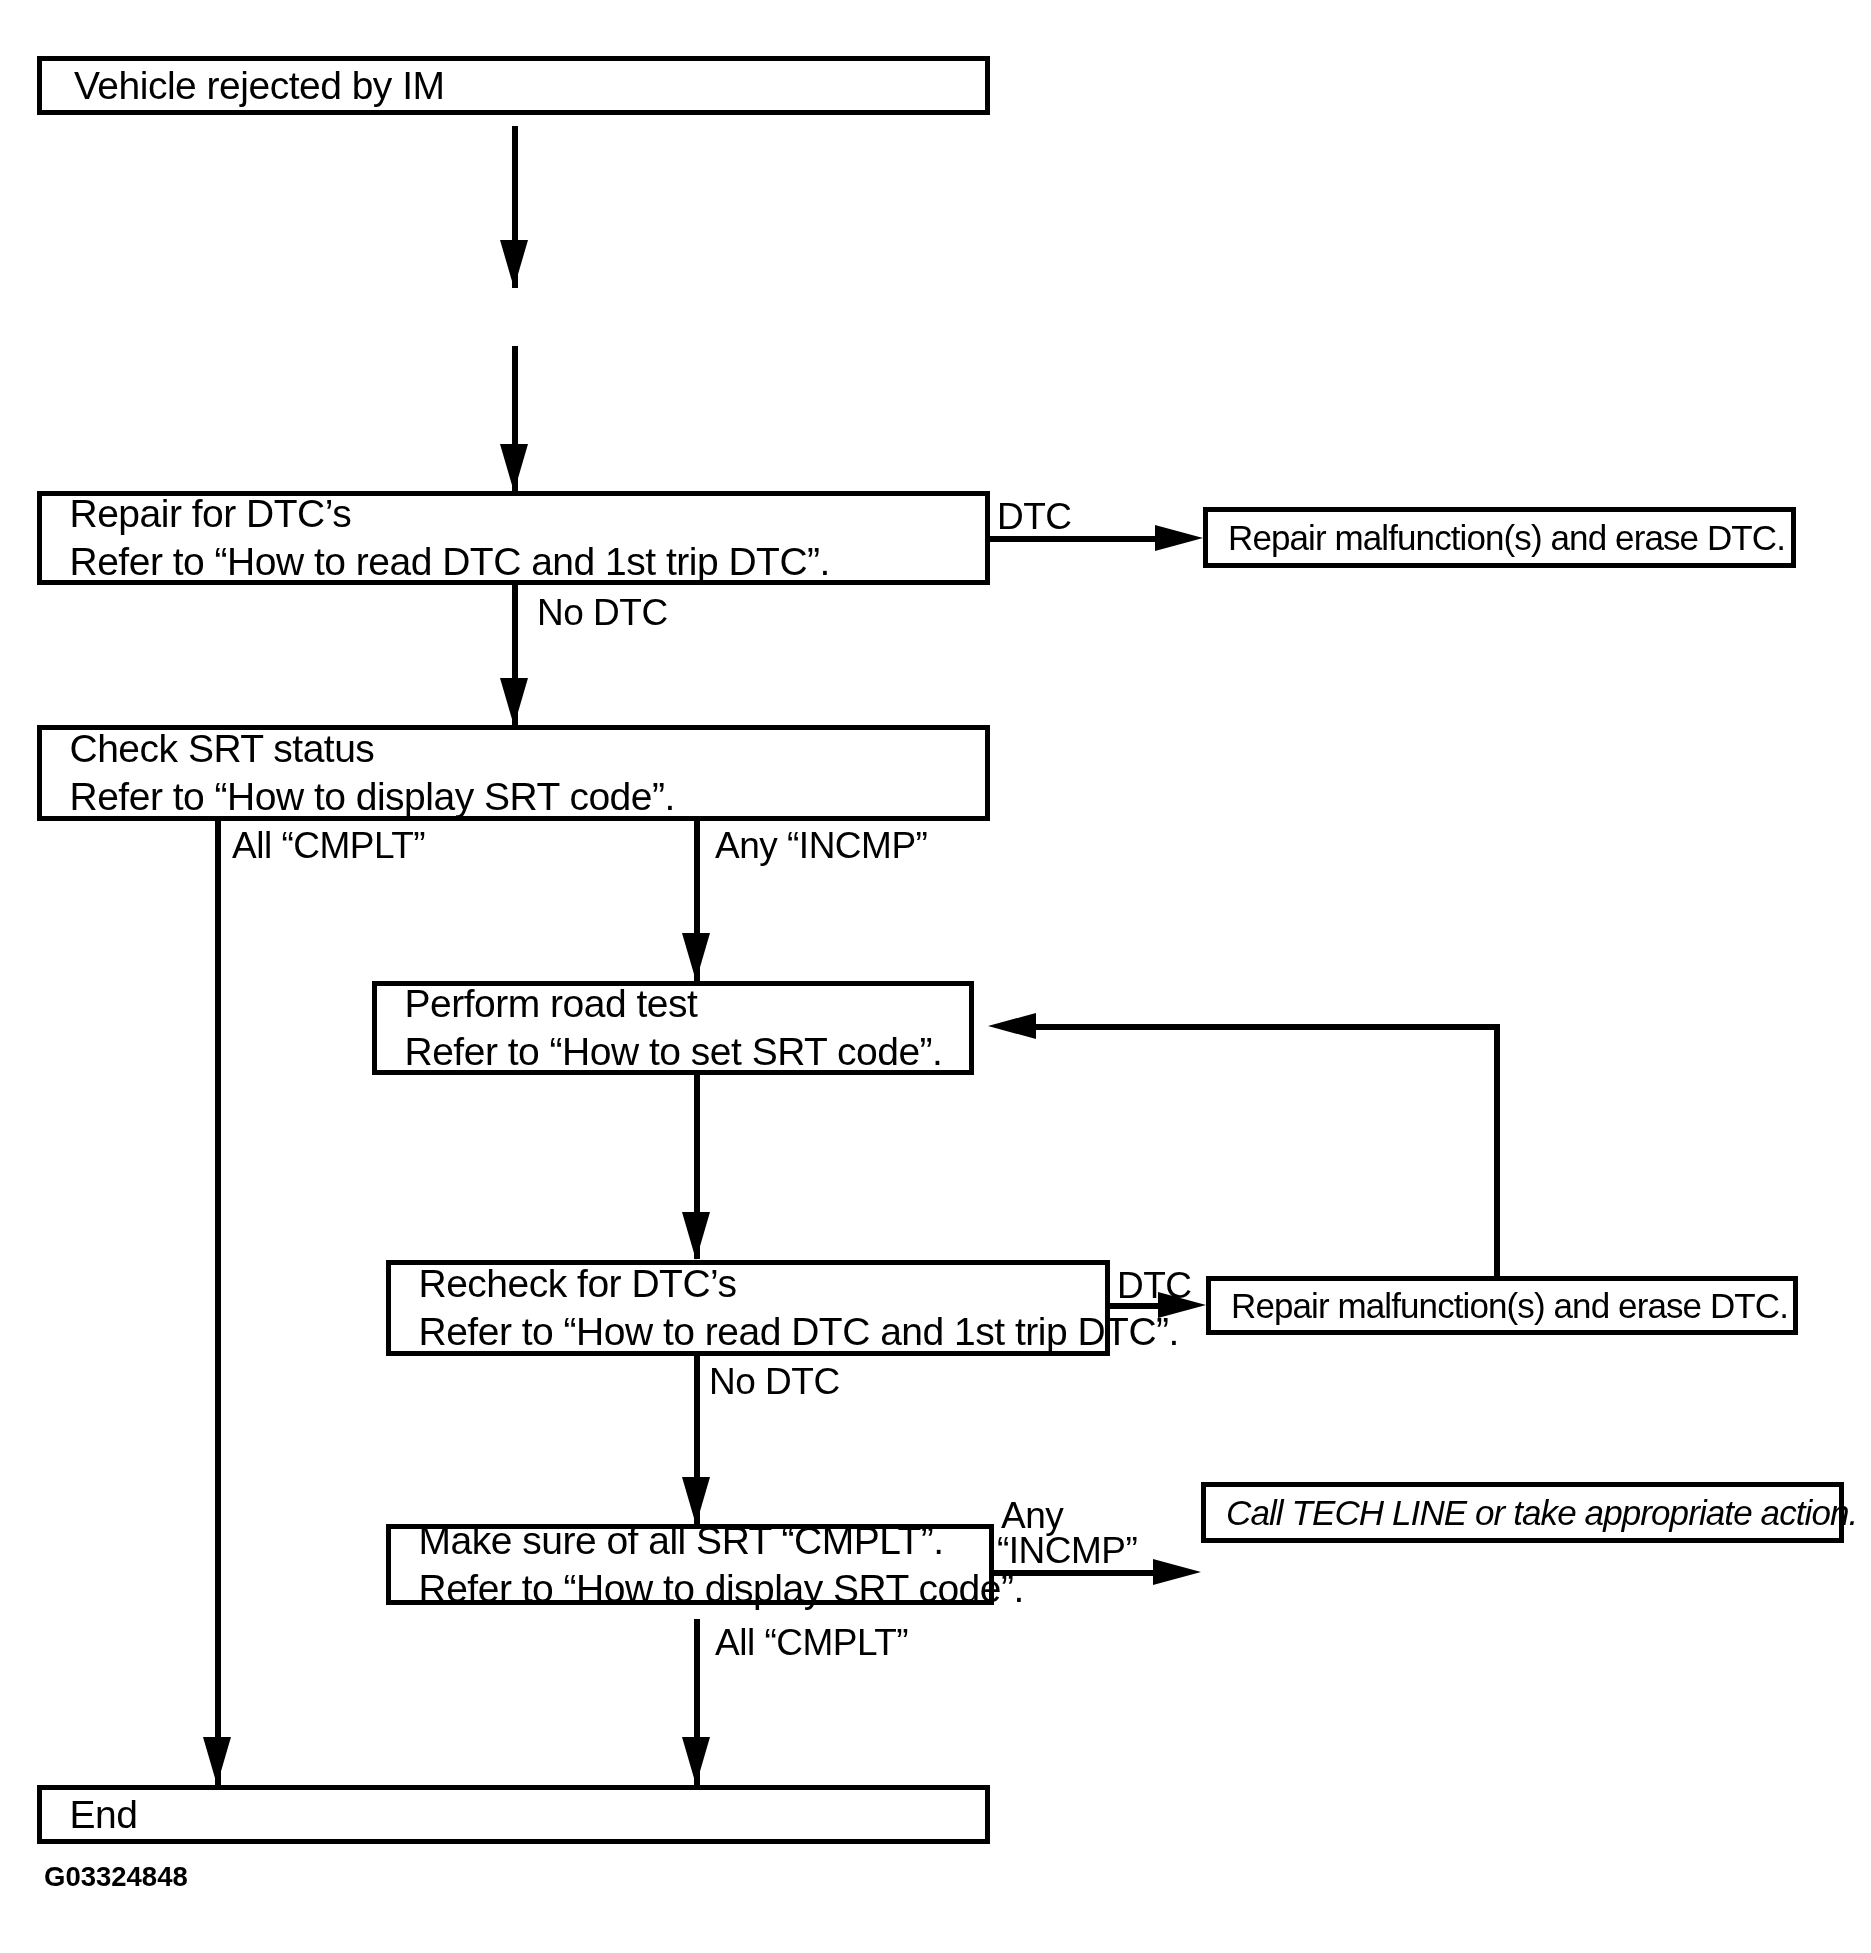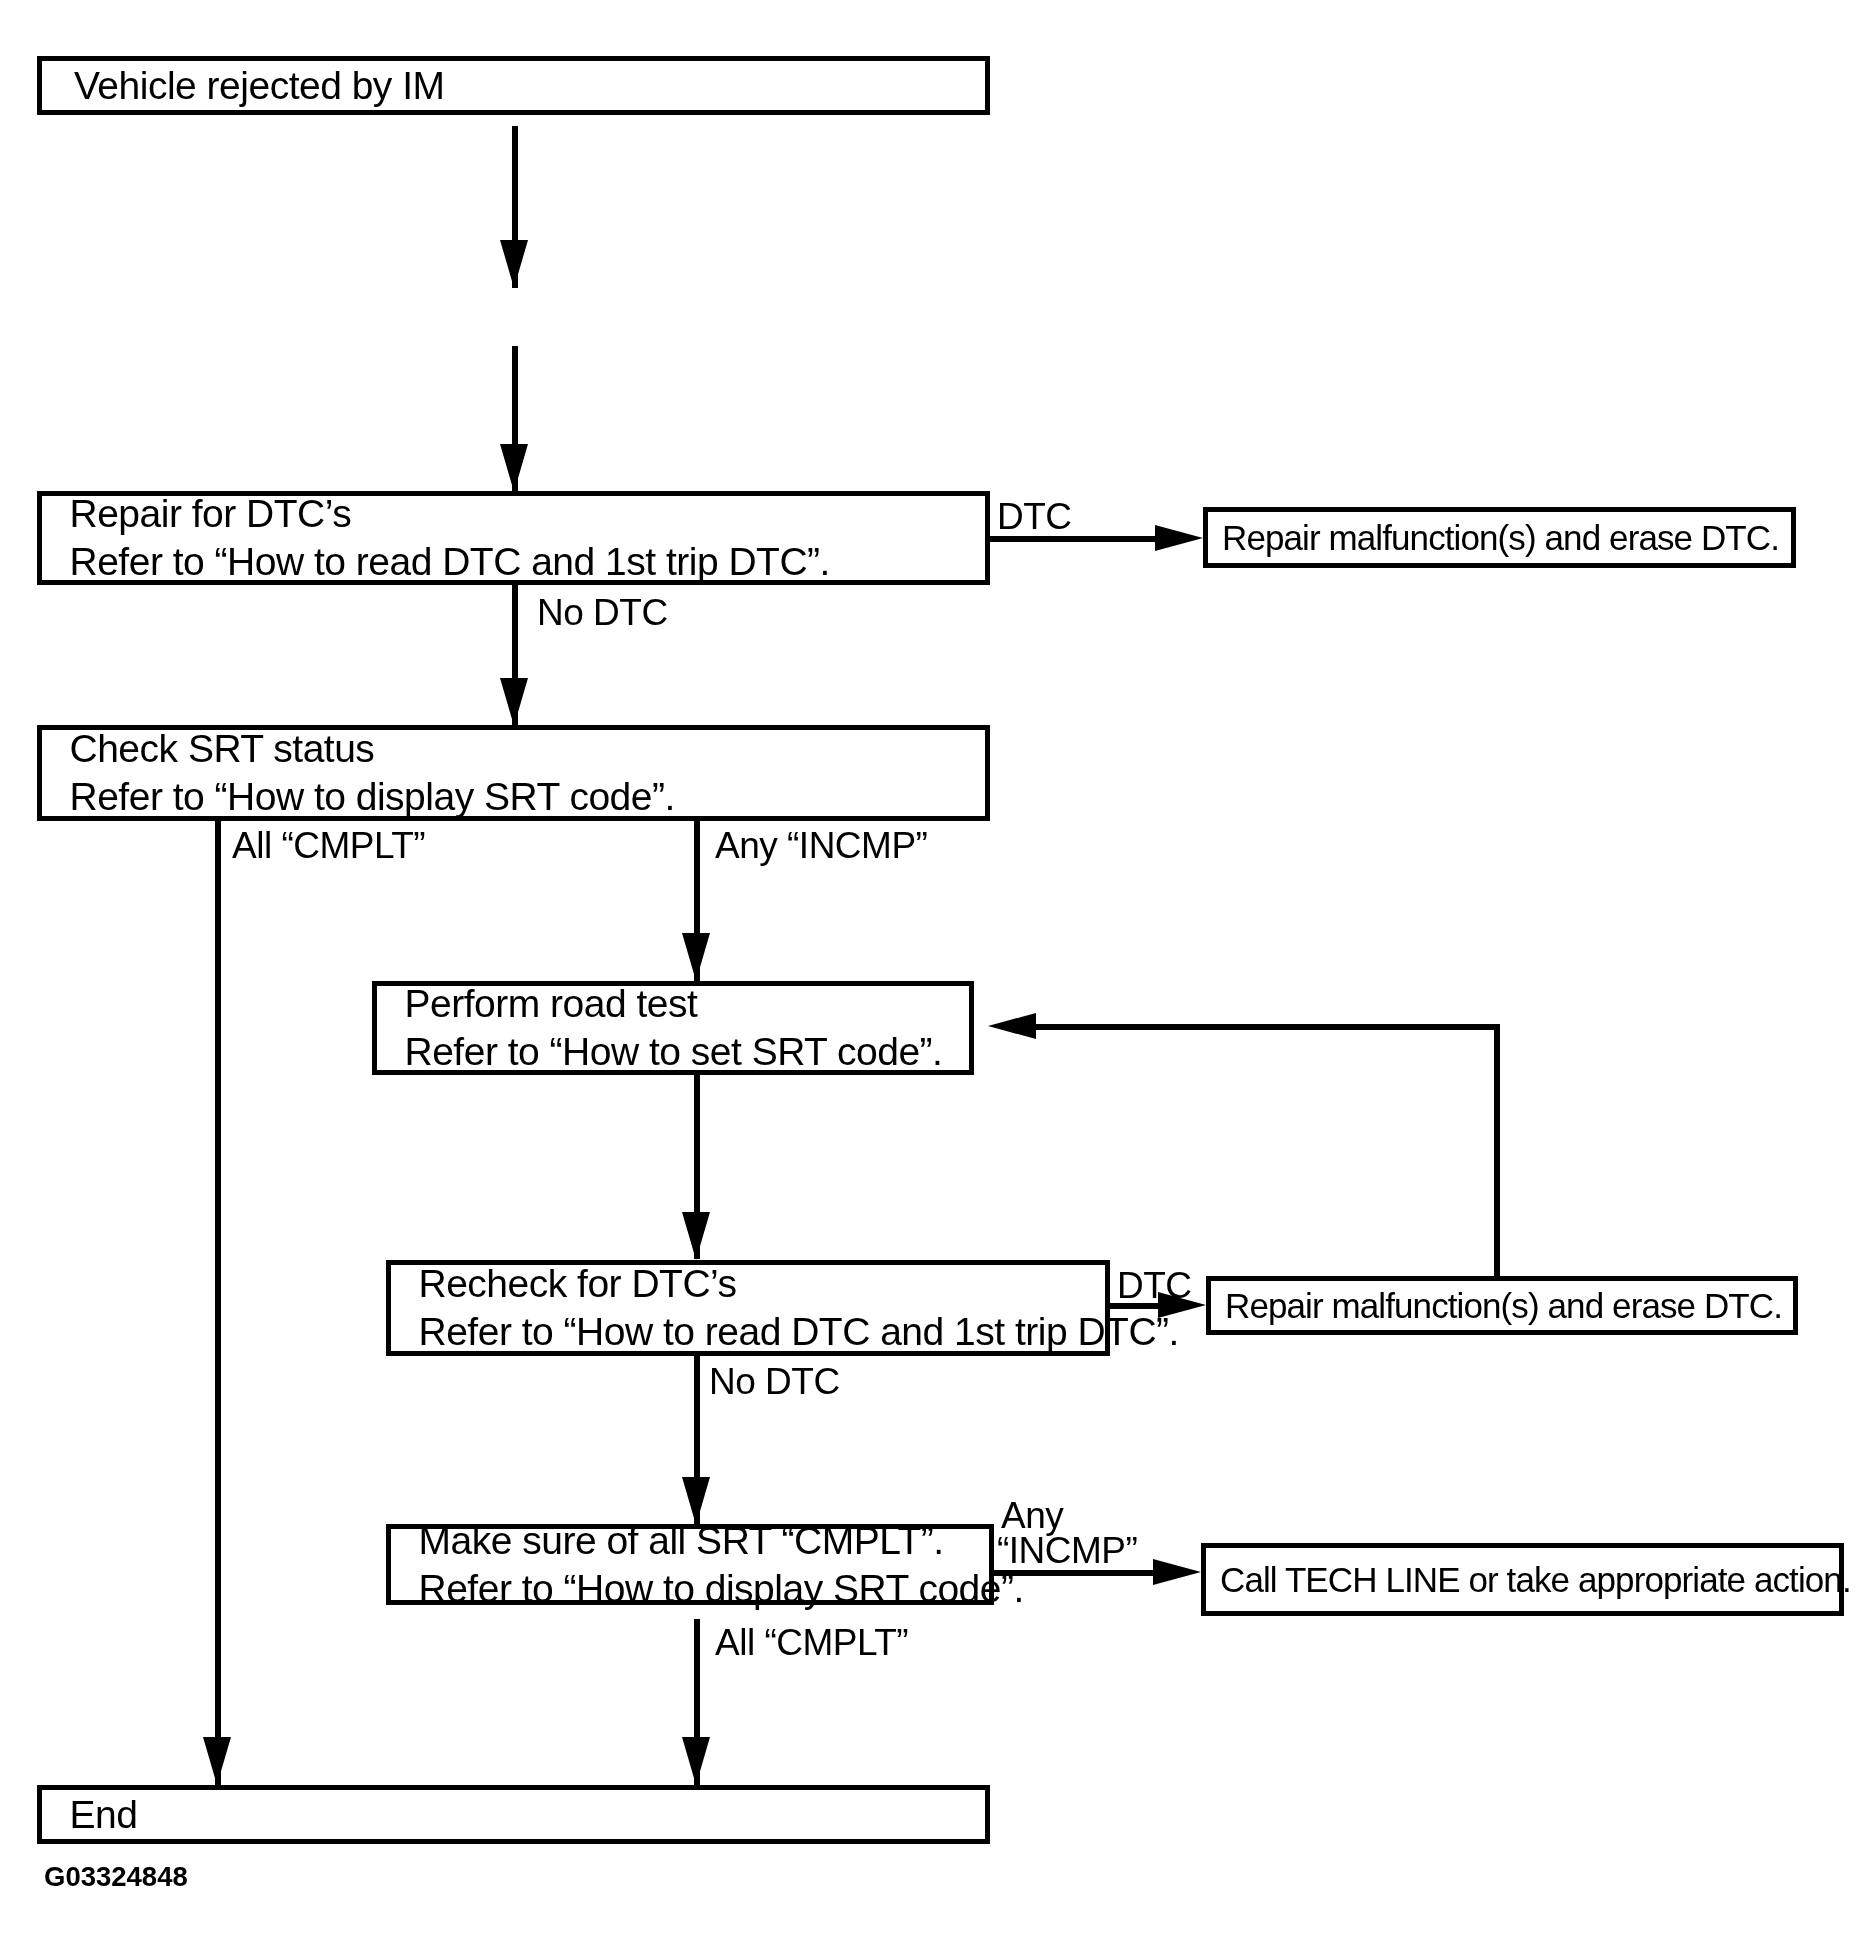--- a/index.html
+++ b/index.html
@@ -26,21 +26,21 @@
     justify-content: center;
     padding-left: 27.5px;
     padding-right: 7.3px;
     font-size: 39px;
     line-height: 48px;
     letter-spacing: -0.5px;
     white-space: nowrap;
   }
   .node.side {
     font-size: 35px;
-    padding-left: 14px;
+    padding-left: 20px;
     letter-spacing: -0.9px;
   }
   .node span { display: block; }
   .vline {
     position: absolute;
     width: 5.5px;
     background: #000000;
   }
   .hline {
     position: absolute;
@@ -155,21 +155,21 @@
 
   <div class="node side" style="left:1206px; top:1276px; width:592px; height:59px;">
     <span>Repair malfunction(s) and erase DTC.</span>
   </div>
 
   <div class="node" style="left:386px; top:1524px; width:608px; height:81px;">
     <span>Make sure of all SRT “CMPLT”.</span>
     <span>Refer to “How to display SRT code”.</span>
   </div>
 
-  <div class="node side" style="left:1201px; top:1543px; width:643px; height:73px;">
+  <div class="node side" style="left:1201px; top:1482px; width:643px; height:61px;font-style:italic;">
     <span>Call TECH LINE or take appropriate action.</span>
   </div>
 
   <div class="node" style="left:37px; top:1785px; width:953px; height:59px;">
     <span>End</span>
   </div>
 
   <div class="lbl" style="left:997px; top:496px;">DTC</div>
 
   <div class="lbl" style="left:537px; top:592px;">No DTC</div>

